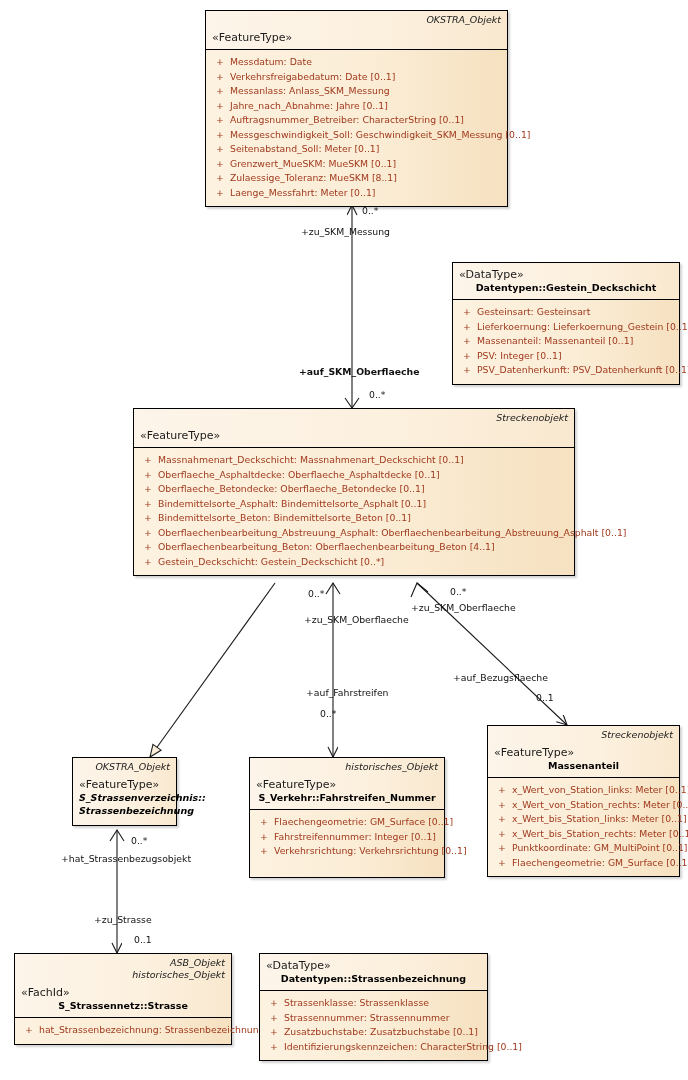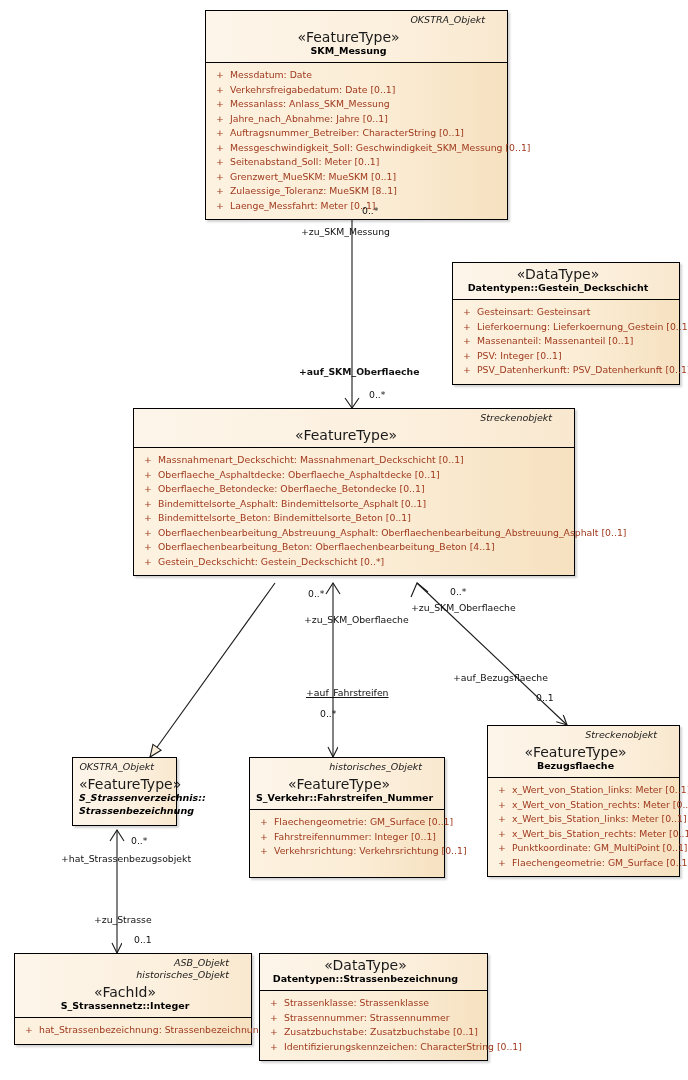--- a/index.html
+++ b/index.html
@@ -11,31 +11,31 @@
   #canvas{position:absolute;left:0;top:0;width:688px;height:1080px;overflow:hidden;}
   svg.edges{position:absolute;left:0;top:0;width:688px;height:1080px;pointer-events:none;}
 
   .umlclass{
     position:absolute;box-sizing:border-box;
     border:1px solid #000;
     background:linear-gradient(to right,#fdf3e3 0%,#fbeeda 55%,#f7e3c4 100%);
     box-shadow:2px 2px 2px rgba(0,0,0,0.18);
   }
   .hdr{
-    padding:3px 22px 5px 6px;
+    padding:3px 6px 5px 6px;
     background:linear-gradient(to right,#fdf5ea 0%,#fcf0de 60%,#f9e8cf 100%);
     border-bottom:1px solid #000;
   }
   .hdr.noborder{border-bottom:none;}
   .ctx{
     text-align:right;font-style:italic;font-size:9.5px;color:#1a1a1a;
     line-height:12px;white-space:nowrap;
   }
   .stereo{
-    text-align:center;font-size:14px;color:#1a1a1a;line-height:13px;
+    font-size:11px;color:#1a1a1a;line-height:13px;
     margin-top:5px;
   }
   .cname{
     text-align:center;font-size:9.5px;font-weight:bold;color:#000;
     line-height:13px;
   }
   .cname.italic{font-style:italic;text-align:center;}
   .attrs{
     padding:5px 4px 6px 4px;
     background:linear-gradient(to right,#fdf2e0 0%,#fbedd6 55%,#f6e1c0 100%);
@@ -84,21 +84,20 @@
     <line x1="275" y1="583" x2="150" y2="757" stroke="#1a1a1a" stroke-width="1.1" marker-end="url(#hollowTri)"></line>
 
     <line x1="117" y1="830" x2="117" y2="953" stroke="#1a1a1a" stroke-width="1.1" marker-end="url(#openArrow)"></line>
     <path d="M110,841 L117,830 L124,841" fill="none" stroke="#1a1a1a" stroke-width="1.1"></path>
   </svg>
 
   <div class="umlclass" style="left:205px;top:10px;width:303px;">
     <div class="hdr">
       <div class="ctx">OKSTRA_Objekt</div>
       <div class="stereo">«FeatureType»</div>
-      <div class="cname">SKM_Messung</div>
     </div>
     <div class="attrs">
       <div class="attrrow">
         <span class="vis">+</span>
         <span class="atxt">Messdatum: Date</span>
       </div>
       <div class="attrrow">
         <span class="vis">+</span>
         <span class="atxt">Verkehrsfreigabedatum: Date [0..1]</span>
       </div>
@@ -237,21 +236,21 @@
         <span class="vis">+</span>
         <span class="atxt">Verkehrsrichtung: Verkehrsrichtung [0..1]</span>
       </div>
     </div>
   </div>
 
   <div class="umlclass" style="left:487px;top:725px;width:193px;">
     <div class="hdr">
       <div class="ctx">Streckenobjekt</div>
       <div class="stereo">«FeatureType»</div>
-      <div class="cname">Bezugsflaeche</div>
+      <div class="cname">Massenanteil</div>
     </div>
     <div class="attrs">
       <div class="attrrow">
         <span class="vis">+</span>
         <span class="atxt">x_Wert_von_Station_links: Meter [0..1]</span>
       </div>
       <div class="attrrow">
         <span class="vis">+</span>
         <span class="atxt">x_Wert_von_Station_rechts: Meter [0..1]</span>
       </div>
@@ -267,26 +266,26 @@
         <span class="vis">+</span>
         <span class="atxt">Punktkoordinate: GM_MultiPoint [0..1]</span>
       </div>
       <div class="attrrow">
         <span class="vis">+</span>
         <span class="atxt">Flaechengeometrie: GM_Surface [0..1]</span>
       </div>
     </div>
   </div>
 
-  <div class="umlclass" style="left:14px;top:953px;width:238px;">
+  <div class="umlclass" style="left:14px;top:953px;width:218px;">
     <div class="hdr">
       <div class="ctx">ASB_Objekt</div>
       <div class="ctx">historisches_Objekt</div>
       <div class="stereo">«FachId»</div>
-      <div class="cname">S_Strassennetz::Integer</div>
+      <div class="cname">S_Strassennetz::Strasse</div>
     </div>
     <div class="attrs">
       <div class="attrrow">
         <span class="vis">+</span>
         <span class="atxt">hat_Strassenbezeichnung: Strassenbezeichnung</span>
       </div>
     </div>
   </div>
 
   <div class="umlclass" style="left:259px;top:953px;width:229px;">
@@ -314,21 +313,21 @@
     </div>
   </div>
 
   <div class="mult" style="left:362px;top:205px;">0..*</div>
   <div class="edgelabel" style="left:301px;top:226px;">+zu_SKM_Messung</div>
   <div class="edgelabel" style="left:299px;top:366px;font-weight:bold;">+auf_SKM_Oberflaeche</div>
   <div class="mult" style="left:369px;top:389px;">0..*</div>
 
   <div class="mult" style="left:308px;top:588px;">0..*</div>
   <div class="edgelabel" style="left:304px;top:614px;">+zu_SKM_Oberflaeche</div>
-  <div class="edgelabel" style="left:306px;top:687px;text-decoration:underline;">+auf_Fahrstreifen</div>
+  <div class="edgelabel" style="left:306px;top:687px;">+auf_Fahrstreifen</div>
   <div class="mult" style="left:320px;top:708px;">0..*</div>
 
   <div class="mult" style="left:450px;top:586px;">0..*</div>
   <div class="edgelabel" style="left:411px;top:602px;">+zu_SKM_Oberflaeche</div>
   <div class="edgelabel" style="left:453px;top:672px;">+auf_Bezugsflaeche</div>
   <div class="mult" style="left:536px;top:692px;">0..1</div>
 
   <div class="mult" style="left:131px;top:835px;">0..*</div>
   <div class="edgelabel" style="left:61px;top:853px;">+hat_Strassenbezugsobjekt</div>
   <div class="edgelabel" style="left:94px;top:914px;text-align:right;">+zu_Strasse</div>

